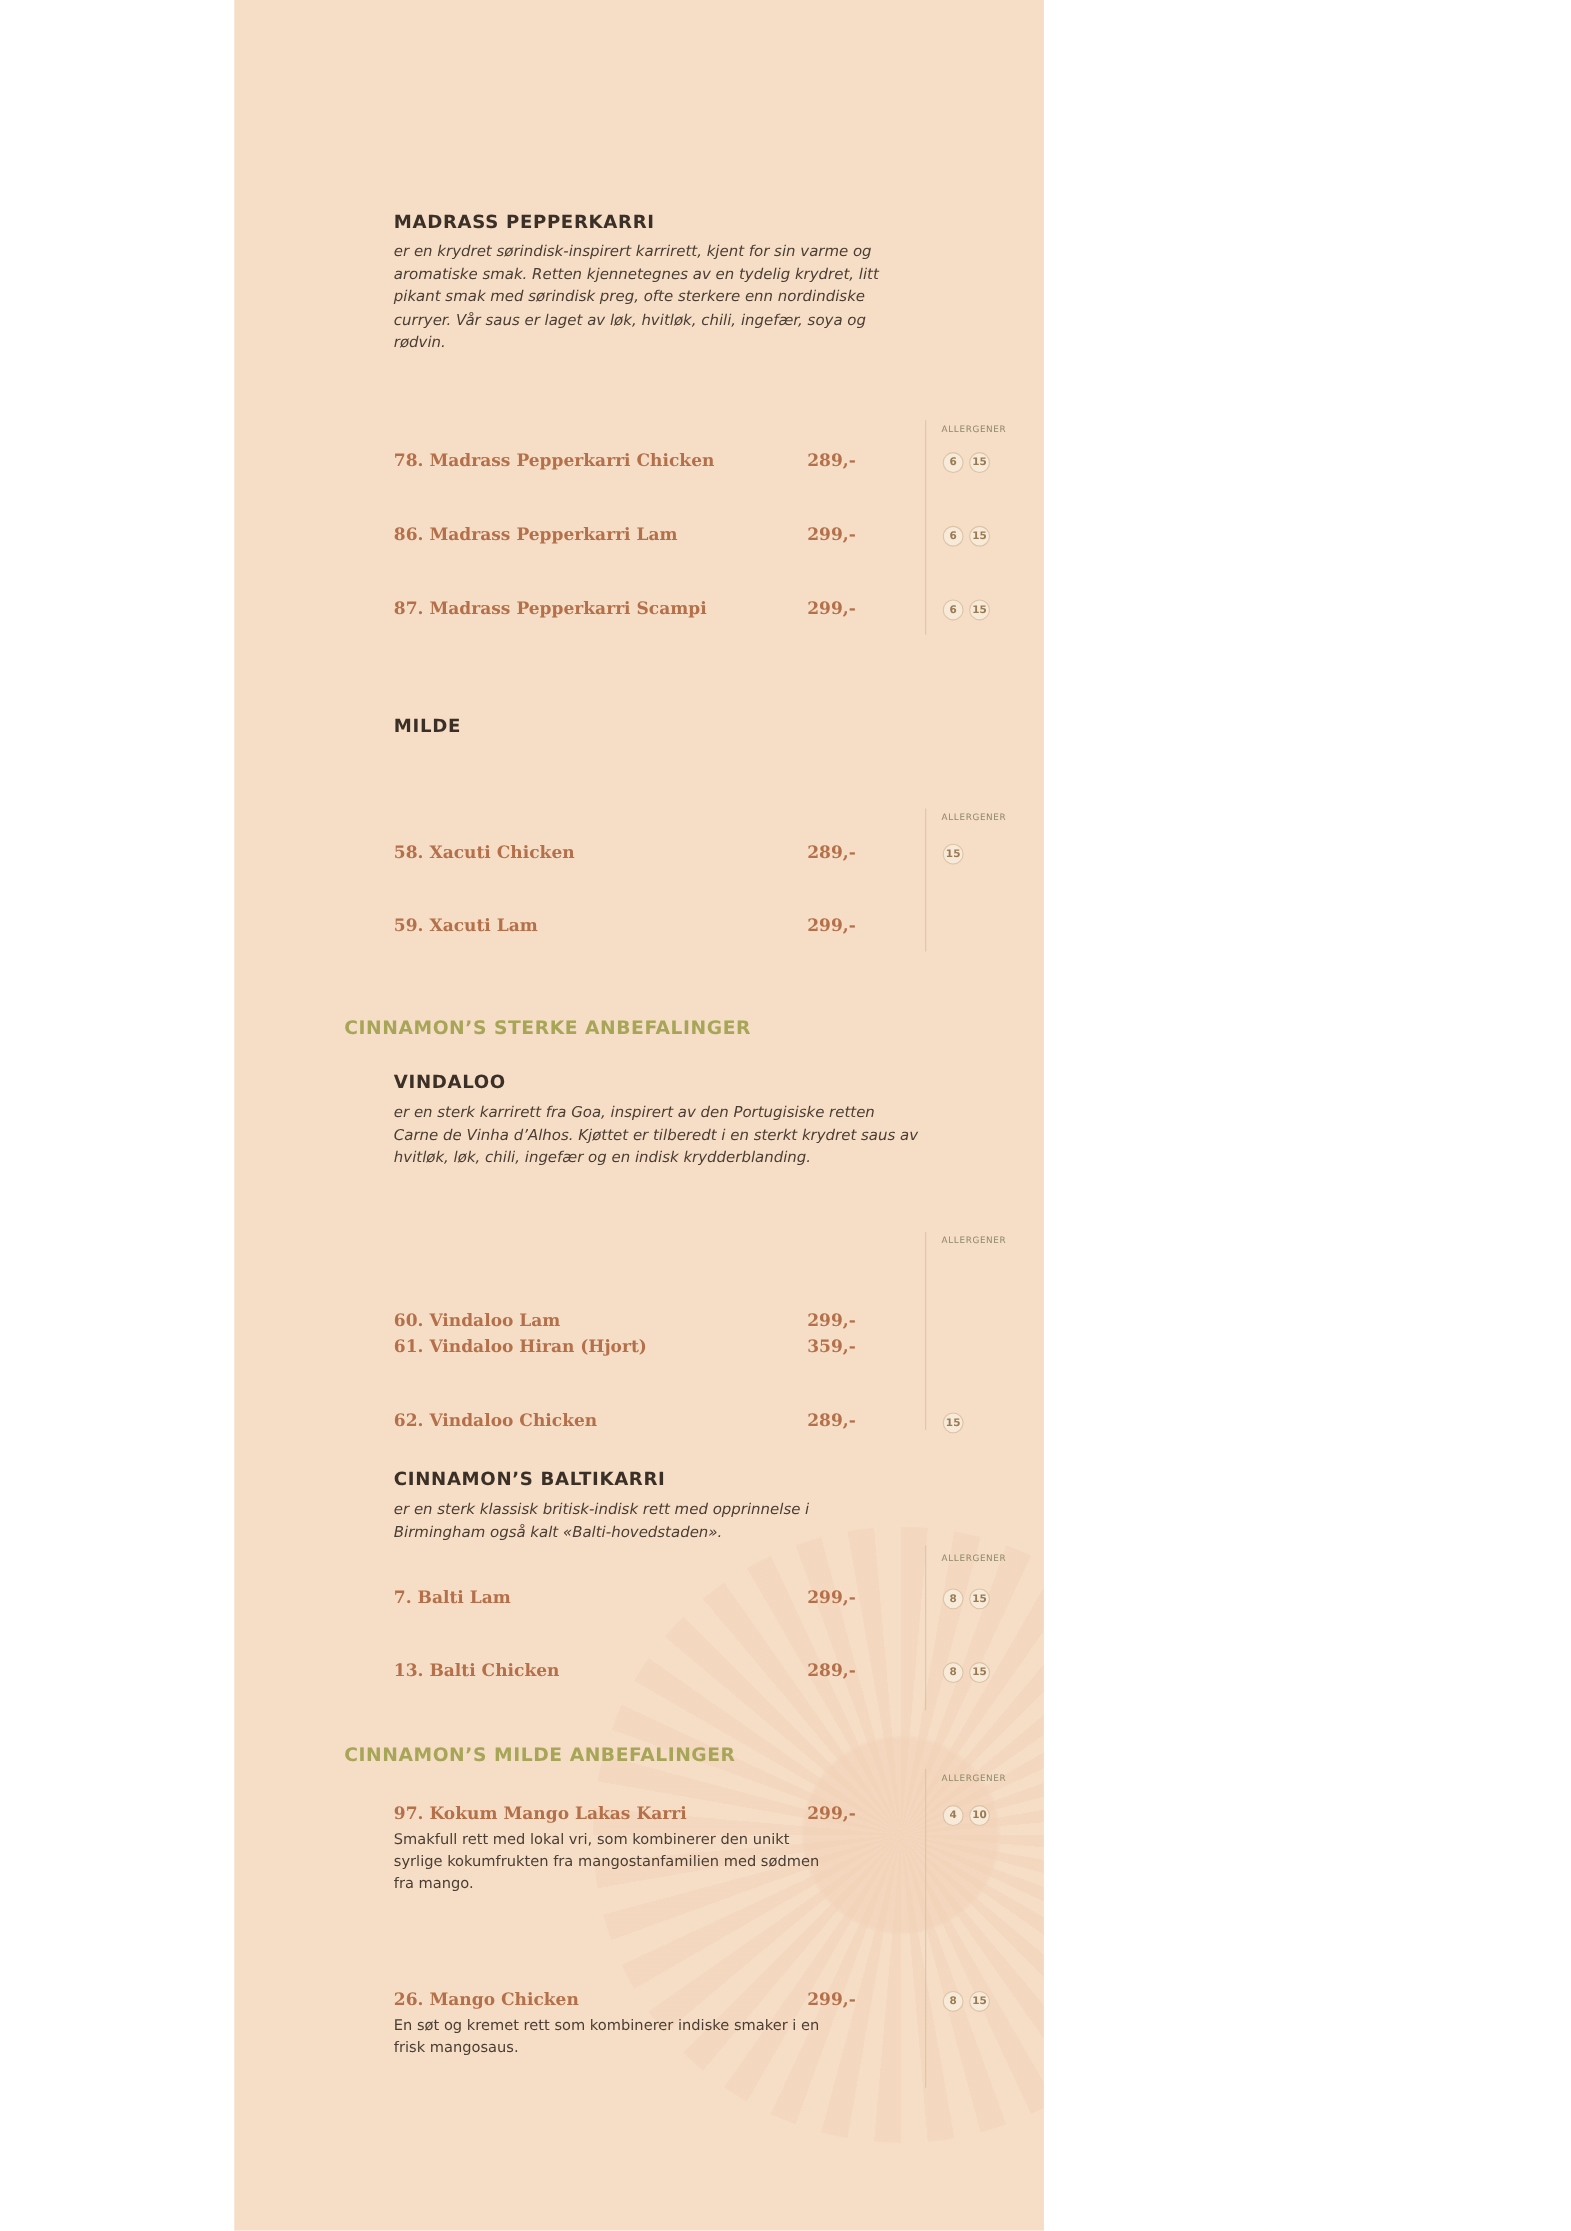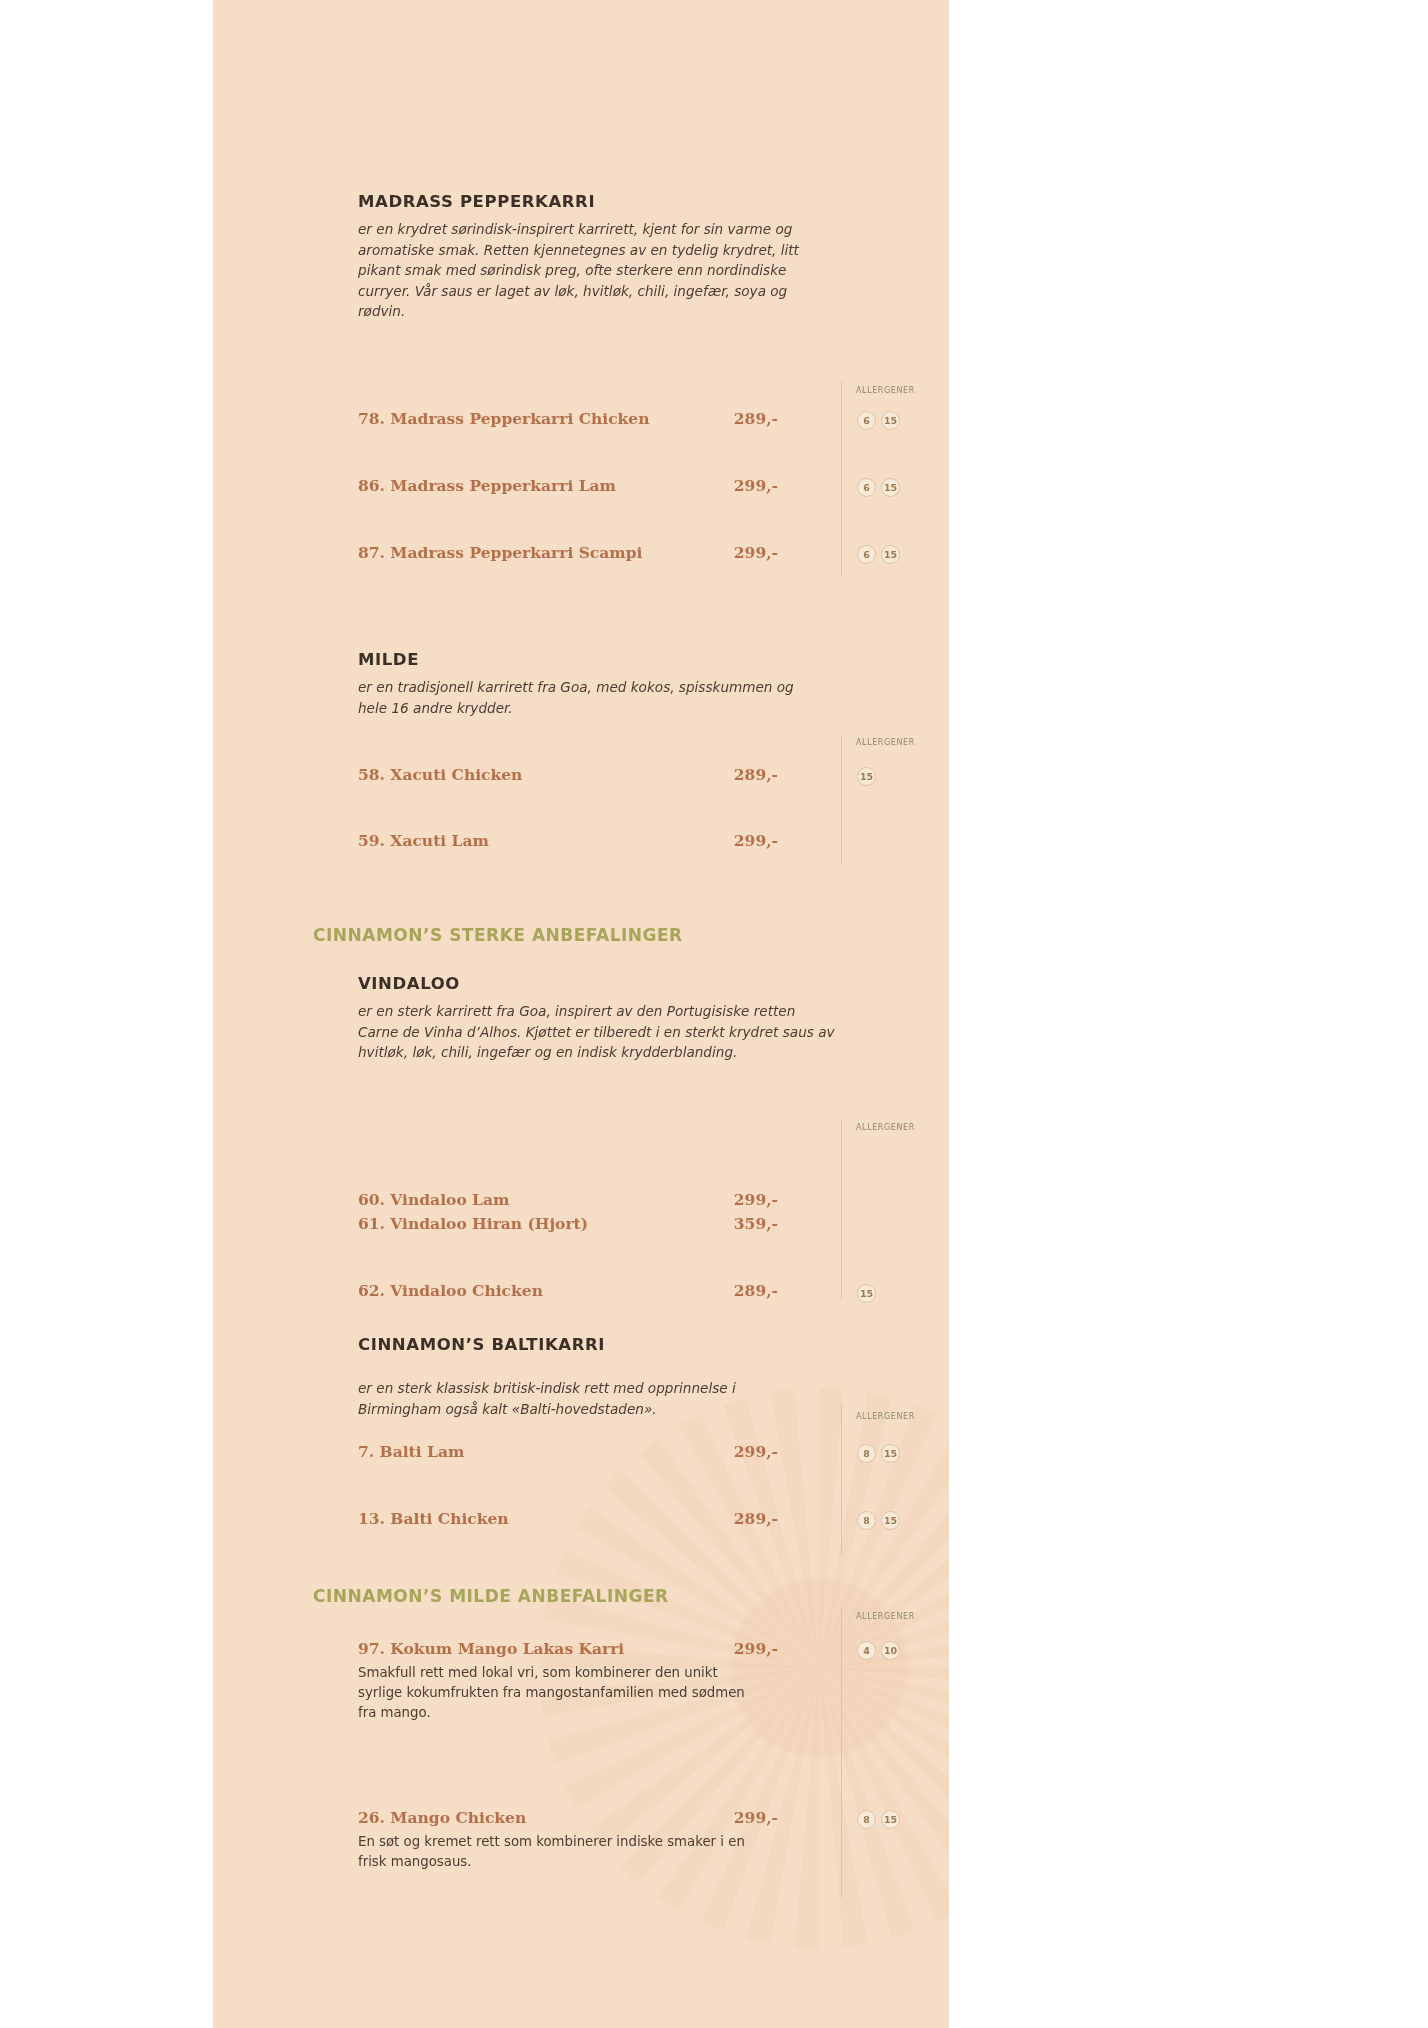--- a/index.html
+++ b/index.html
@@ -168,21 +168,20 @@
     <span class="item-name">87. Madrass Pepperkarri Scampi</span>
     <span class="item-price">299,-</span>
   </div>
   <div class="badges" style="left:644px; top:545px;">
     <span class="badge">6</span>
     <span class="badge">15</span>
   </div>
 
   <div class="block" style="left:145px; top:650px; width:470px;">
     <div class="grp-title">MILDE</div>
-    <div class="grp-desc" style="margin-top:8px; width:455px;">er en tradisjonell karrirett fra Goa, med kokos, spisskummen og hele 16 andre krydder.</div>
   </div>
 
   <div class="divider" style="left:628px; top:735px; height:130px;"></div>
   <div class="aller-label" style="left:643px; top:738px;">ALLERGENER</div>
 
   <div class="item" style="left:145px; top:765px;">
     <span class="item-name">58. Xacuti Chicken</span>
     <span class="item-price">289,-</span>
   </div>
   <div class="badges" style="left:644px; top:767px;">
@@ -217,21 +216,21 @@
   <div class="item" style="left:145px; top:1281px;">
     <span class="item-name">62. Vindaloo Chicken</span>
     <span class="item-price">289,-</span>
   </div>
   <div class="badges" style="left:644px; top:1284px;">
     <span class="badge">15</span>
   </div>
 
   <div class="block" style="left:145px; top:1335px; width:470px;">
     <div class="grp-title">CINNAMON’S BALTIKARRI</div>
-    <div class="grp-desc" style="margin-top:24px; width:420px;">er en sterk klassisk britisk-indisk rett med opprinnelse i Birmingham også kalt «Balti-hovedstaden».</div>
+    <div class="grp-desc" style="margin-top:8px; width:420px;">er en sterk klassisk britisk-indisk rett med opprinnelse i Birmingham også kalt «Balti-hovedstaden».</div>
   </div>
 
   <div class="divider" style="left:628px; top:1405px; height:150px;"></div>
   <div class="aller-label" style="left:643px; top:1412px;">ALLERGENER</div>
 
   <div class="item" style="left:145px; top:1442px;">
     <span class="item-name">7. Balti Lam</span>
     <span class="item-price">299,-</span>
   </div>
   <div class="badges" style="left:644px; top:1444px;">

